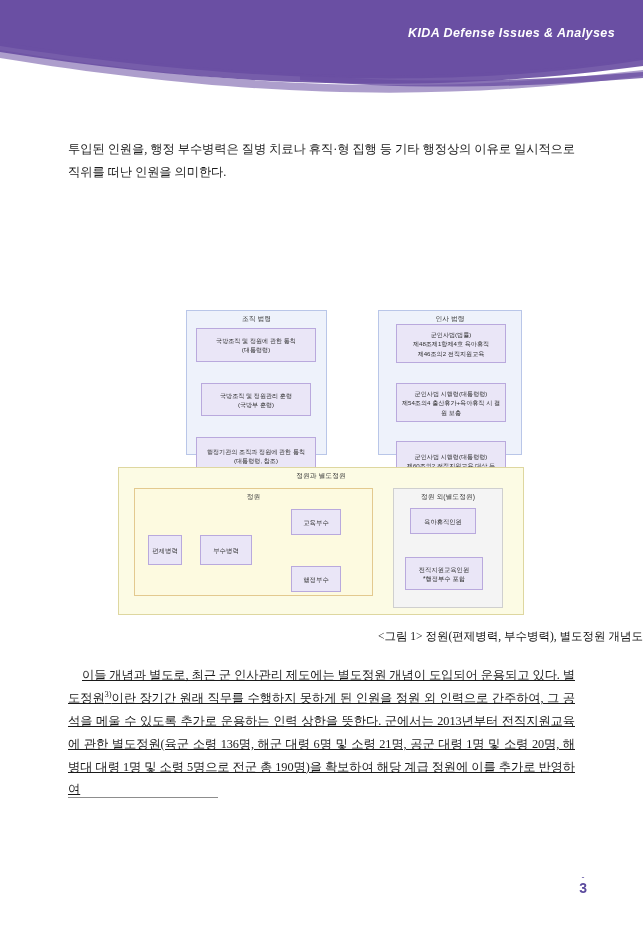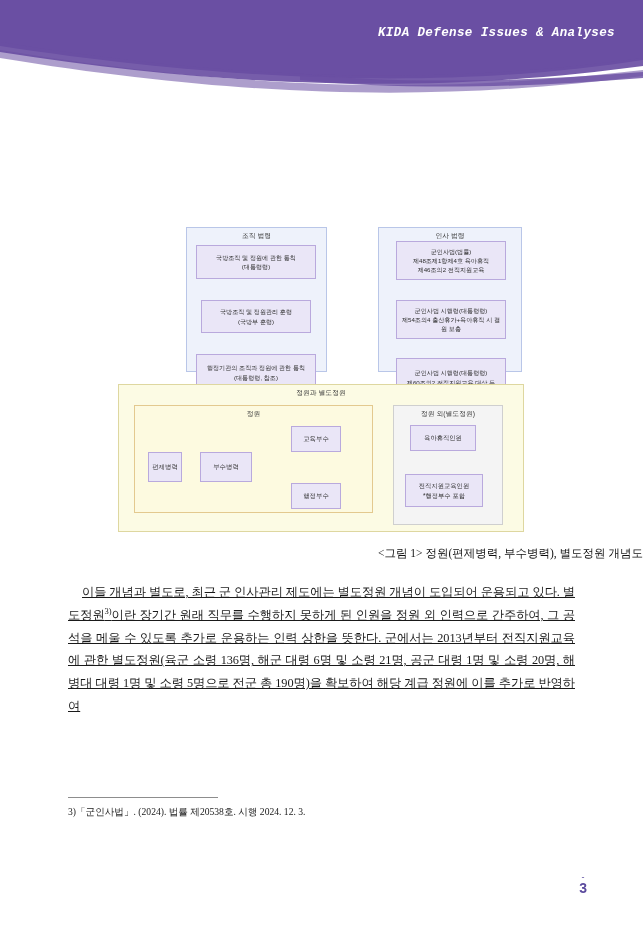--- a/index.html
+++ b/index.html
@@ -21,21 +21,21 @@
     height: 100px;
     overflow: hidden;
   }
   .header-banner svg { display: block; }
 
   .header-title {
     position: absolute;
     right: 28px;
     top: 26px;
     color: #ffffff;
-    font-family: Liberation Mono, monospace;
+    font-family: Liberation Sans, sans-serif;
     font-style: italic;
     font-weight: bold;
     font-size: 12.5px;
     letter-spacing: 0.4px;
     white-space: nowrap;
   }
 
   
   .page-body {
     position: absolute;
@@ -177,20 +177,21 @@
     <path d="M0,0 H643 V60 C500,82 300,92 0,46 Z" fill="#6a4fa3"></path>
     <path d="M0,42 C280,88 480,80 643,58 L643,66 C480,88 280,96 0,52 Z" fill="#6a4fa3" opacity="0.92"></path>
     <path d="M0,50 C280,96 470,90 643,70 L643,76 C470,98 280,104 0,58 Z" fill="#6a4fa3" opacity="0.55"></path>
     <path d="M300,74 C400,84 520,82 643,72 L643,78 C520,88 400,90 300,80 Z" fill="#6a4fa3" opacity="0.8"></path>
   </svg>
   <div class="header-title">KIDA Defense Issues &amp; Analyses</div>
 </div>
 
 <div class="page-body">
 
+  <p class="para para-top">투입된 인원을, 행정 부수병력은 질병 치료나 휴직·형 집행 등 기타 행정상의 이유로 일시적으로 직위를 떠난 인원을 의미한다.</p>
 
   <div class="diagram">
 
     <svg class="dg-svg">
       <defs>
         <marker id="arrow" viewBox="0 0 10 10" refX="8" refY="5" markerWidth="5" markerHeight="5" orient="auto-start-reverse">
           <path d="M 0 0 L 10 5 L 0 10 z" fill="#555"></path>
         </marker>
       </defs>
 
@@ -250,19 +251,18 @@
   <div class="caption">&lt;그림 1&gt;  정원(편제병력, 부수병력), 별도정원 개념도</div>
 
   <p class="para indent" style="margin-top:20px;text-decoration:underline;">
     <span>이들 개념과 별도로, 최근 군 인사관리 제도에는 별도정원 개념이 도입되어 운용되고 있다. 별도정원</span><sup class="fn">3)</sup><span>이란 장기간 원래 직무를 수행하지 못하게 된 인원을 정원 외 인력으로 간주하여, 그 공석을 메울 수 있도록 추가로 운용하는 인력 상한을 뜻한다. 군에서는 2013년부터 전직지원교육에 관한 별도정원(육군 소령 136명, 해군 대령 6명 및 소령 21명, 공군 대령 1명 및 소령 20명, 해병대 대령 1명 및 소령 5명으로 전군 총 190명)을 확보하여 해당 계급 정원에 이를 추가로 반영하여</span>
   </p>
 
 </div>
 
 <div class="footnote-area">
   <div class="fn-rule"></div>
-  <div class="fn-line">3)「군인사법」. (2024). 법률 제20538호. 시행 2024. 12. 3.</div>
 </div>
 
 <div class="pageno">
   <span class="dash">-</span>
   <span class="num">3</span>
 </div>
 
 </body></html>

